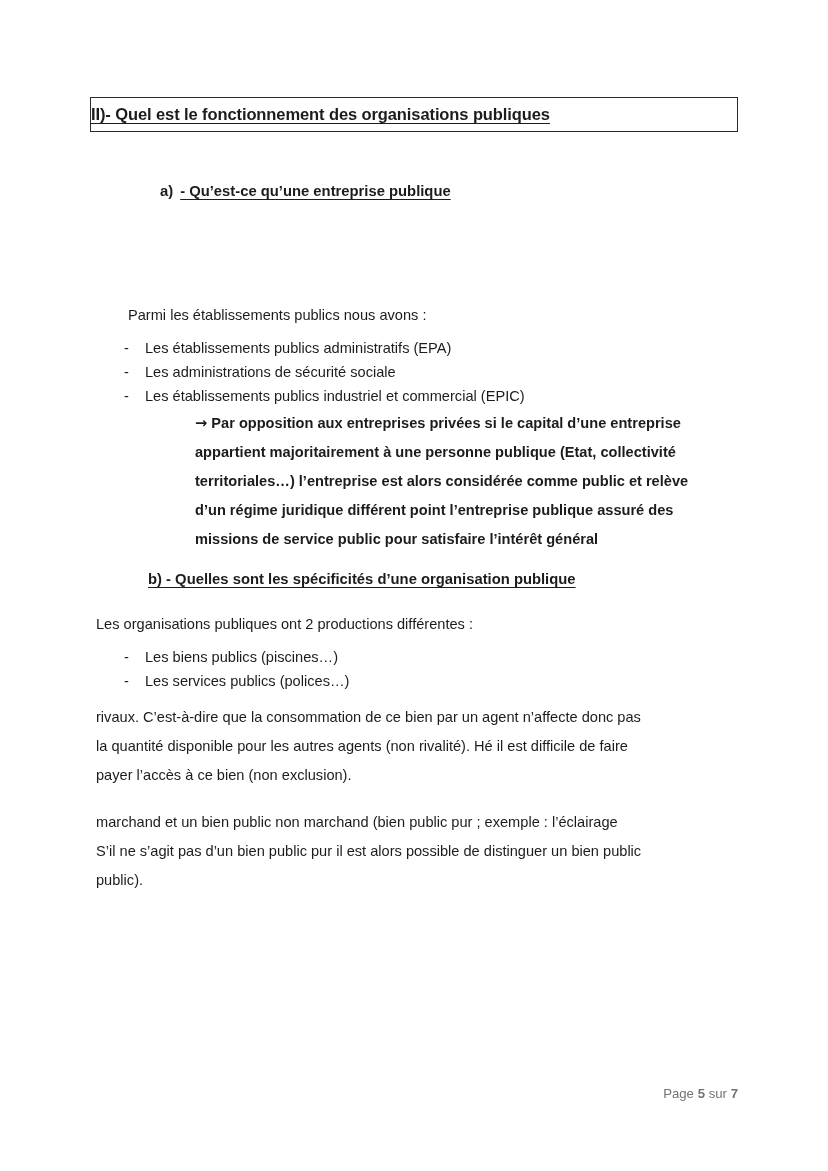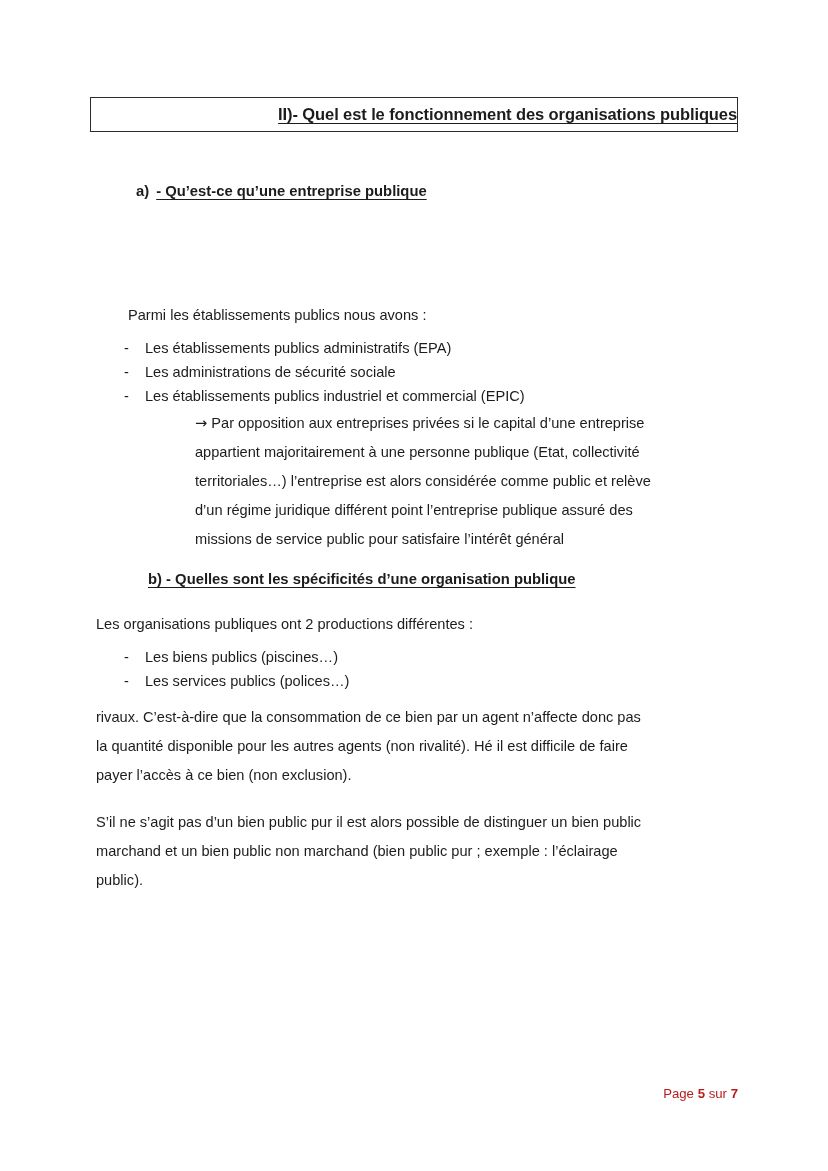--- a/index.html
+++ b/index.html
@@ -25,35 +25,35 @@
   .title-box {
     position: absolute;
     left: 90px;
     top: 97px;
     width: 648px;
     height: 35px;
     border: 1.5px solid #2b2b2b;
     box-sizing: border-box;
     display: flex;
     align-items: center;
-    justify-content: flex-end;
+    justify-content: flex-start;
   }
   .title-text {
     font-size: 16.5px;
     font-weight: bold;
     letter-spacing: -0.1px;
     text-decoration: underline;
     text-underline-offset: 2.5px;
     white-space: nowrap;
   }
 
   
   .heading-a {
     position: absolute;
-    left: 136px;
+    left: 160px;
     top: 183px;
     font-size: 14.8px;
     font-weight: bold;
     white-space: nowrap;
   }
   .heading-a .marker { text-decoration: none; }
   .heading-a .label {
     text-decoration: underline;
     text-underline-offset: 2.5px;
     margin-left: 7px;
@@ -100,30 +100,30 @@
   }
 
   
   .arrow-block {
     position: absolute;
     left: 195px;
     width: 530px;
     font-size: 14.6px;
     line-height: 29px;
   }
-  .arrow-block span.ln { display: block; white-space: nowrap; }
+  .arrow-block span.ln { display: block; white-space: nowrap; font-weight: bold; }
   .arrow-glyph { font-family: "DejaVu Sans", sans-serif; }
 
   
   .footer {
     position: absolute;
     right: 90px;
     top: 1086px;
     font-size: 13.2px;
-    color: #b91c1c;
+    color: #737373;
     white-space: nowrap;
   }
   .footer b { font-weight: bold; }
 </style>
 </head>
 <body>
 
 <div class="page">
 
   <div class="title-box">
@@ -179,22 +179,22 @@
     </div>
   </div>
 
   <div class="para" style="top:703px;">
     <span class="ln">rivaux. C’est-à-dire que la consommation de ce bien par un agent n’affecte donc pas</span>
     <span class="ln">la quantité disponible pour les autres agents (non rivalité). Hé il est difficile de faire</span>
     <span class="ln">payer l’accès à ce bien (non exclusion).</span>
   </div>
 
   <div class="para" style="top:808px;">
+    <span class="ln">marchand et un bien public non marchand (bien public pur ; exemple : l’éclairage</span>
     <span class="ln">S’il ne s’agit pas d’un bien public pur il est alors possible de distinguer un bien public</span>
-    <span class="ln">marchand et un bien public non marchand (bien public pur ; exemple : l’éclairage</span>
     <span class="ln">public).</span>
   </div>
 
   <div class="footer">
     <span>Page</span>
     <b>5</b>
     <span>sur</span>
     <b>7</b>
   </div>
 

